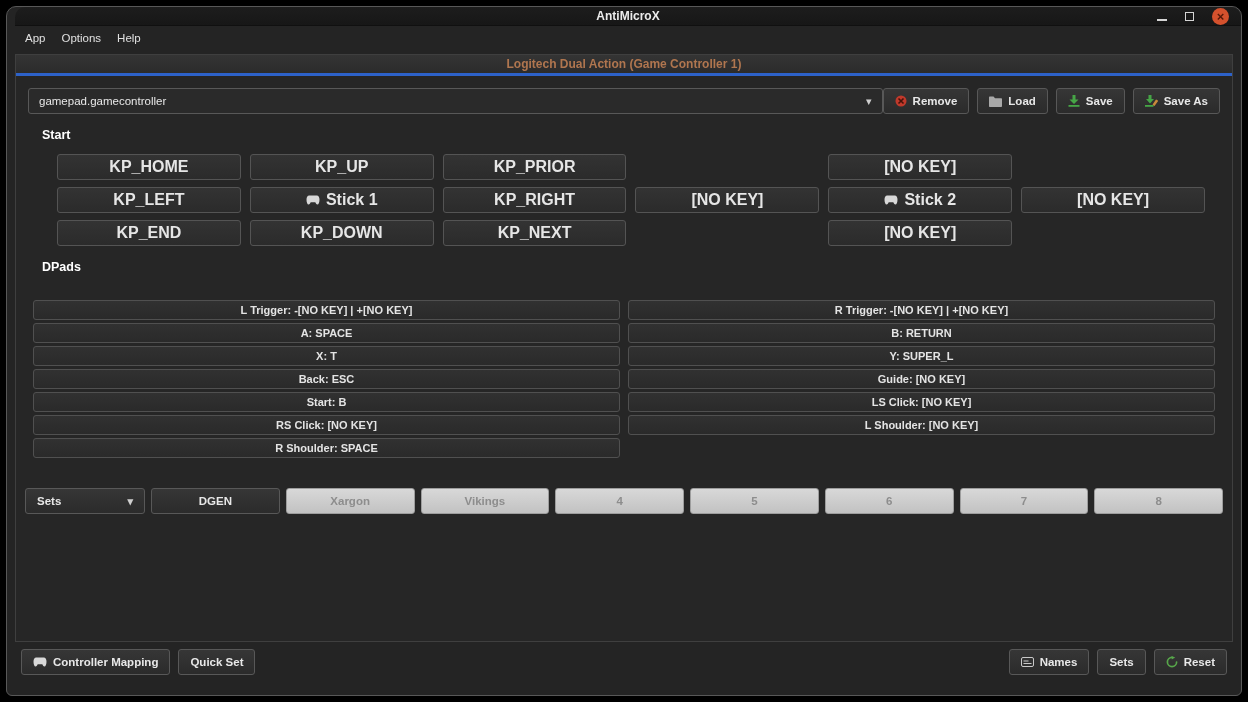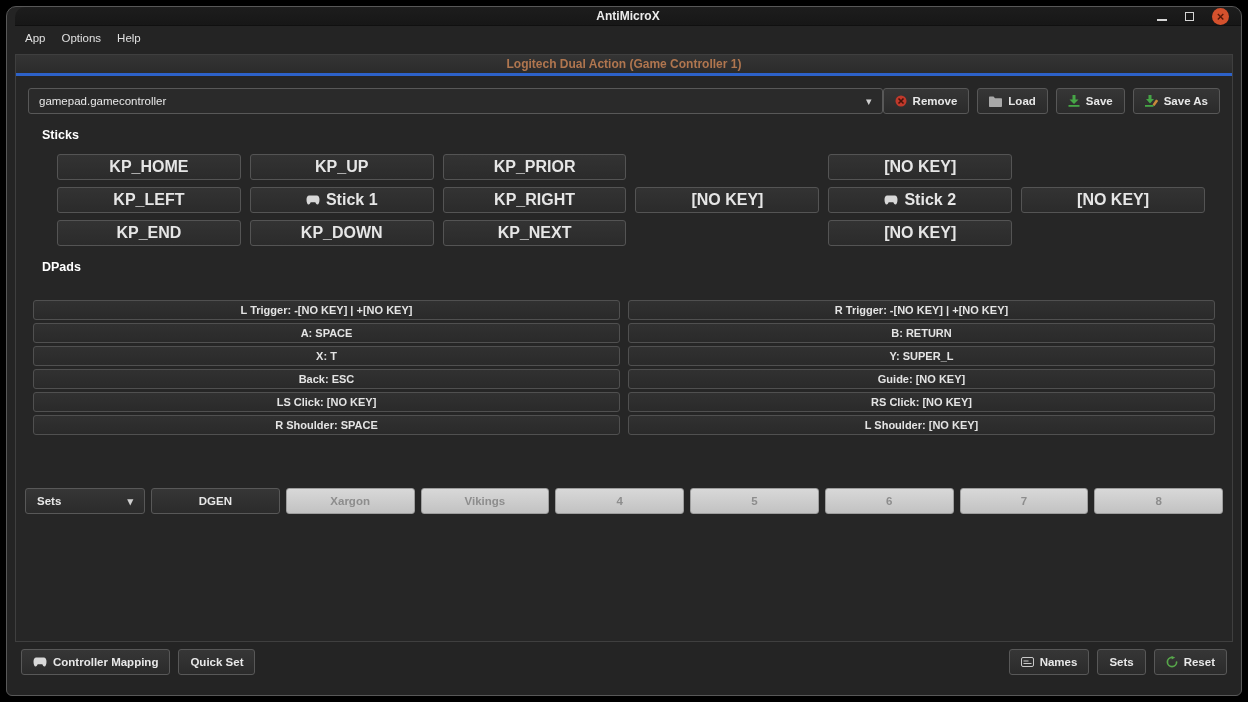--- a/index.html
+++ b/index.html
@@ -148,21 +148,21 @@
                 <path fill="#46a546" d="M3.5 0 h3 v4 h2.5 L5 8.5 1 4 h2.5 z"></path>
                 <rect x="0" y="10" width="8.5" height="1.8" fill="#46a546"></rect>
                 <rect x="9.2" y="4.5" width="2.6" height="6.5" rx="0.6" transform="rotate(35 10.5 7.5)" fill="#c98a3a"></rect>
               </svg>
             </span>
           <span>Save As</span>
         </button>
       </div>
     </div>
 
-    <div class="section-heading">Sticks</div>
+    <div class="section-heading">Start</div>
     <div class="sticks-grid">
       <button class="cell-btn">KP_HOME</button>
       <button class="cell-btn">KP_UP</button>
       <button class="cell-btn">KP_PRIOR</button>
       <div class="cell-empty"></div>
       <button class="cell-btn">[NO KEY]</button>
       <div class="cell-empty"></div>
 
       <button class="cell-btn">KP_LEFT</button>
       <button class="cell-btn">
@@ -197,24 +197,25 @@
 
     <div class="list">
       <button class="list-btn">L Trigger: -[NO KEY] | +[NO KEY]</button>
       <button class="list-btn">R Trigger: -[NO KEY] | +[NO KEY]</button>
       <button class="list-btn">A: SPACE</button>
       <button class="list-btn">B: RETURN</button>
       <button class="list-btn">X: T</button>
       <button class="list-btn">Y: SUPER_L</button>
       <button class="list-btn">Back: ESC</button>
       <button class="list-btn">Guide: [NO KEY]</button>
+      <button class="list-btn">Start: B</button>
       <button class="list-btn">LS Click: [NO KEY]</button>
       <button class="list-btn">RS Click: [NO KEY]</button>
+      <button class="list-btn">L Shoulder: [NO KEY]</button>
       <button class="list-btn">R Shoulder: SPACE</button>
-      <button class="list-btn">L Shoulder: [NO KEY]</button>
       <div class="list-empty"></div>
     </div>
 
     <div class="sets-row">
       <button class="btn sets-dropdown">
         <span>Sets</span>
         <span class="combo-arrow">▾</span>
       </button>
       <button class="btn set-tab">DGEN</button>
       <button class="btn set-tab light">Xargon</button>

